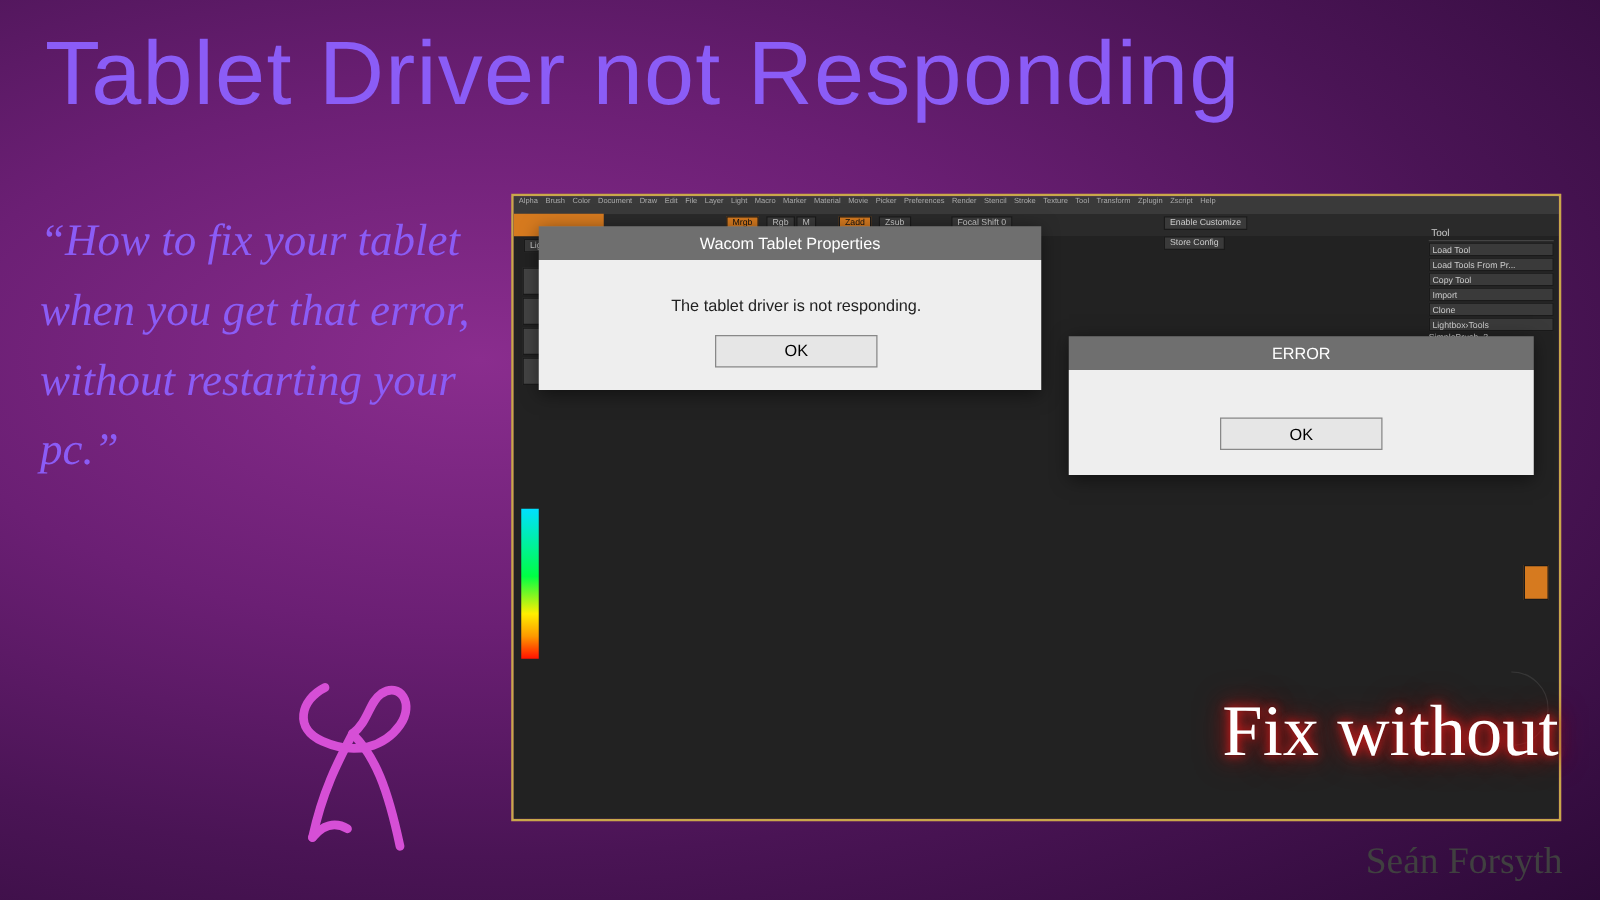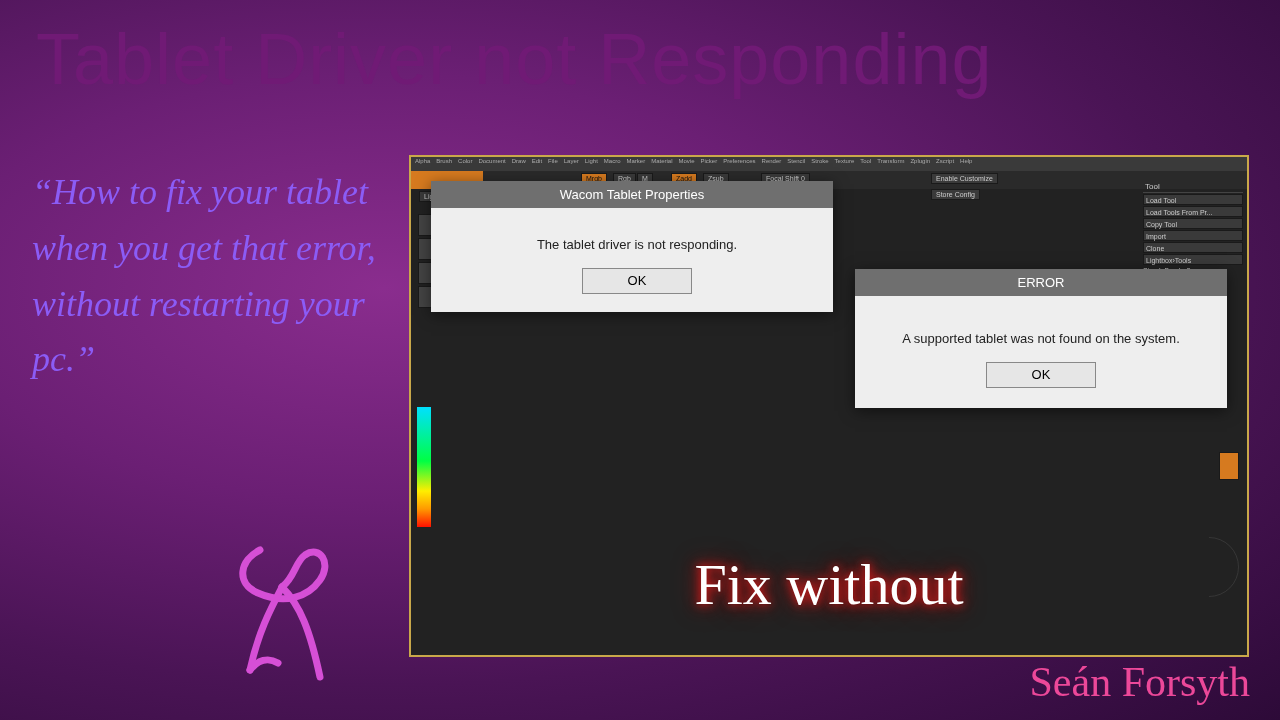--- a/index.html
+++ b/index.html
@@ -5,21 +5,21 @@
   * { margin: 0; padding: 0; box-sizing: border-box; }
   body {
     width: 1280px;
     height: 720px;
     background: radial-gradient(ellipse at 30% 40%, #8a2d8e 0%, #6b1f74 35%, #4a1455 65%, #2d0a38 100%);
     font-family: Georgia, "Times New Roman", serif;
     overflow: hidden;
     position: relative;
   }
   .main-title {
-    color: #701a75;
+    color: #8b5cf6;
     font-size: 72px;
     font-weight: 400;
     letter-spacing: 1px;
     padding: 18px 0 0 36px;
     font-family: "Segoe UI Light", "Helvetica Neue", Arial, sans-serif;
   }
   .quote {
     position: absolute;
     left: 32px;
     top: 165px;
@@ -27,22 +27,22 @@
     color: #8b5cf6;
     font-size: 36px;
     line-height: 1.55;
     font-style: italic;
     font-family: Georgia, serif;
   }
   .author {
     position: absolute;
     right: 30px;
     bottom: 14px;
-    color: #ec4899;
-    font-size: 42px;
+    color: #404040;
+    font-size: 30px;
     font-family: Georgia, serif;
   }
   .zbrush-logo {
     position: absolute;
     left: 210px;
     top: 535px;
     width: 140px;
     height: 150px;
   }
   .screenshot-frame {
@@ -113,33 +113,33 @@
     color: #222;
     font-size: 13px;
     text-align: center;
     padding: 18px 22px 16px 32px;
     line-height: 1.35;
   }
   .dialog .body p { margin: 10px 0; }
   .dialog-btn {
     display: block;
     margin: 14px auto 2px auto;
-    width: 110px;
+    width: 130px;
     height: 26px;
     background: #e6e6e6;
     border: 1px solid #888;
     font-family: inherit;
     font-size: 13px;
     cursor: pointer;
   }
   .overlay-text {
     position: absolute;
     left: 0; right: 0;
     bottom: 36px;
-    text-align: center;
+    text-align: right;
     font-family: Georgia, "Times New Roman", serif;
     font-size: 58px;
     line-height: 1.15;
     color: #fff;
     text-shadow:
       0 0 8px #e02020,
       0 0 16px #b01010,
       0 0 26px #801010,
       0 0 2px #000;
   }
@@ -244,21 +244,20 @@
     <div class="titlebar">Wacom Tablet Properties</div>
     <div class="body">
       <p>The tablet driver is not responding.</p>
       <button class="dialog-btn">OK</button>
     </div>
   </div>
 
   <div class="dialog" style="left:444px; top:112px; width:372px;">
     <div class="titlebar">ERROR</div>
     <div class="body" style="padding:24px 20px 18px 20px;">
-      <p>A supported tablet was not found on the system.</p>
       <button class="dialog-btn">OK</button>
     </div>
   </div>
 
   <div class="overlay-text">
     <div>Fix without</div>
   </div>
 </div>
 
 <div class="author">Seán Forsyth</div>

